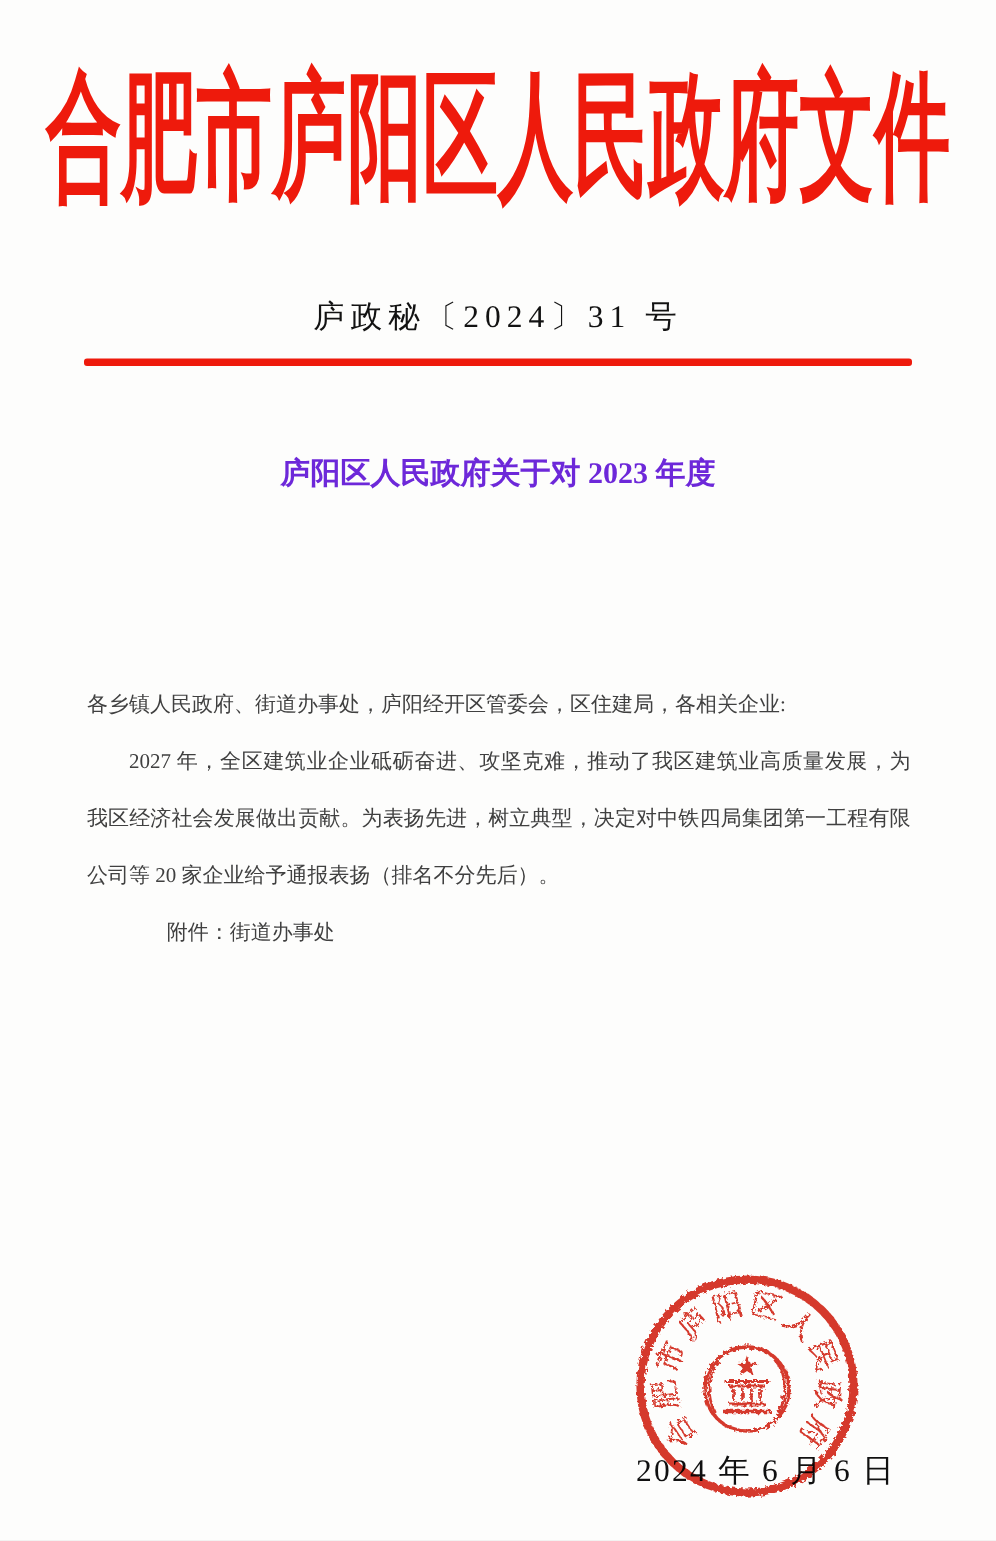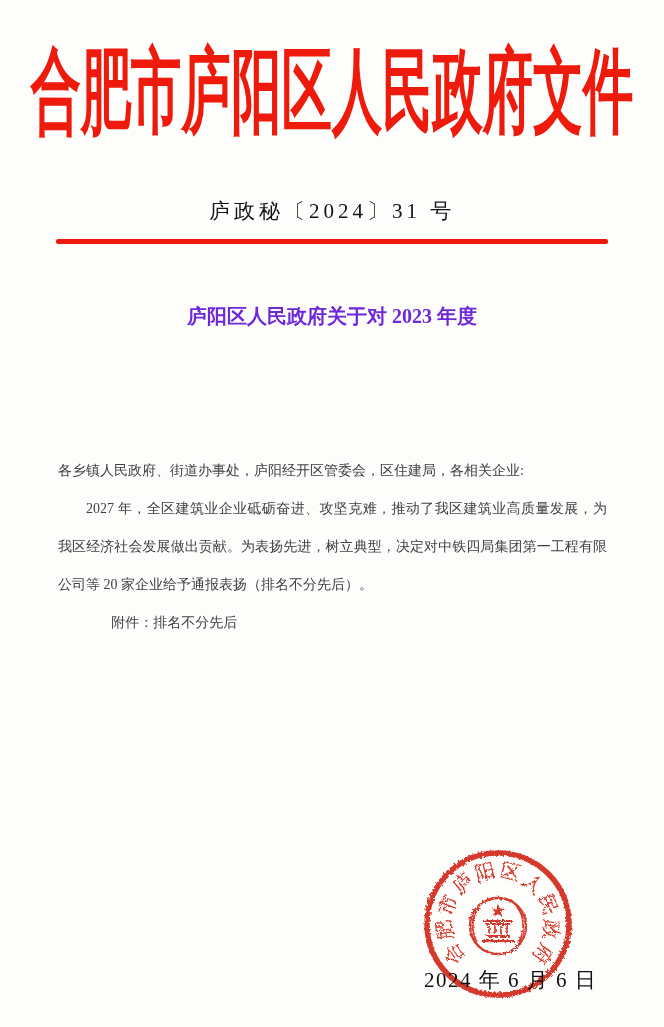--- a/index.html
+++ b/index.html
@@ -82,21 +82,21 @@
 
   <div class="red-divider" style="background: rgb(238, 26, 12);"></div>
 
   <div class="doc-title">
     <span>庐阳区人民政府关于对 2023 年度</span><br>
   </div>
 
   <div class="body-block">
     <p class="salutation">各乡镇人民政府、街道办事处，庐阳经开区管委会，区住建局，各相关企业:</p>
     <p class="para-indent">2027 年，全区建筑业企业砥砺奋进、攻坚克难，推动了我区建筑业高质量发展，为我区经济社会发展做出贡献。为表扬先进，树立典型，决定对中铁四局集团第一工程有限公司等 20 家企业给予通报表扬（排名不分先后）。</p>
-    <p class="attachment">附件：排名不分先后</p>
+    <p class="attachment">附件：街道办事处</p>
   </div>
 
   <div class="doc-date">2024 年 6 月 6 日</div>
 
   <svg class="seal" viewBox="-81 -81 162 164" aria-hidden="true">
     <defs>
       <filter id="stamp-texture" x="-20%" y="-20%" width="140%" height="140%">
         <feTurbulence type="fractalNoise" baseFrequency="0.45" numOctaves="2" result="n"></feTurbulence>
         <feDisplacementMap in="SourceGraphic" in2="n" scale="4"></feDisplacementMap>
       </filter>

